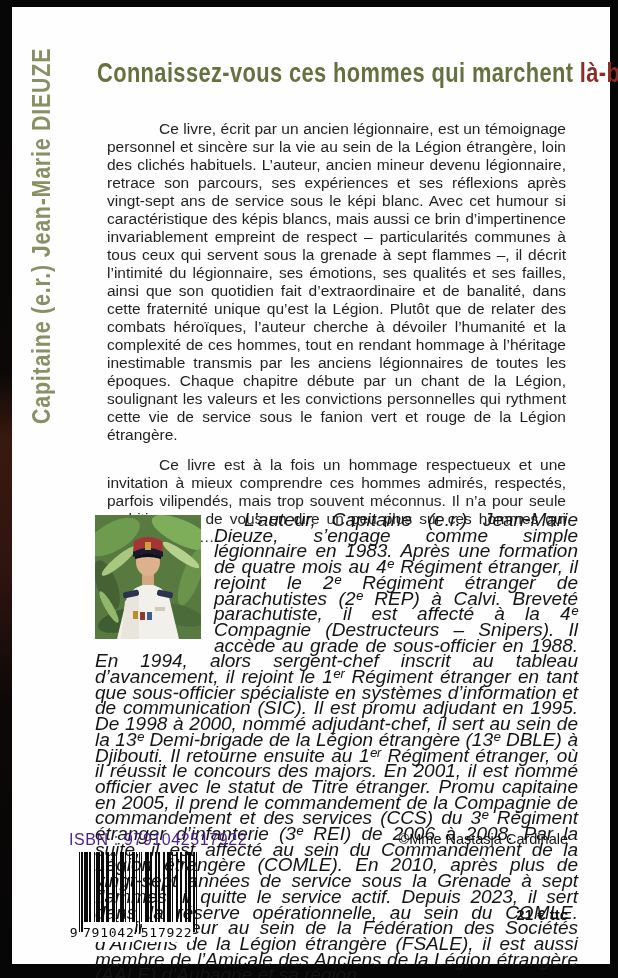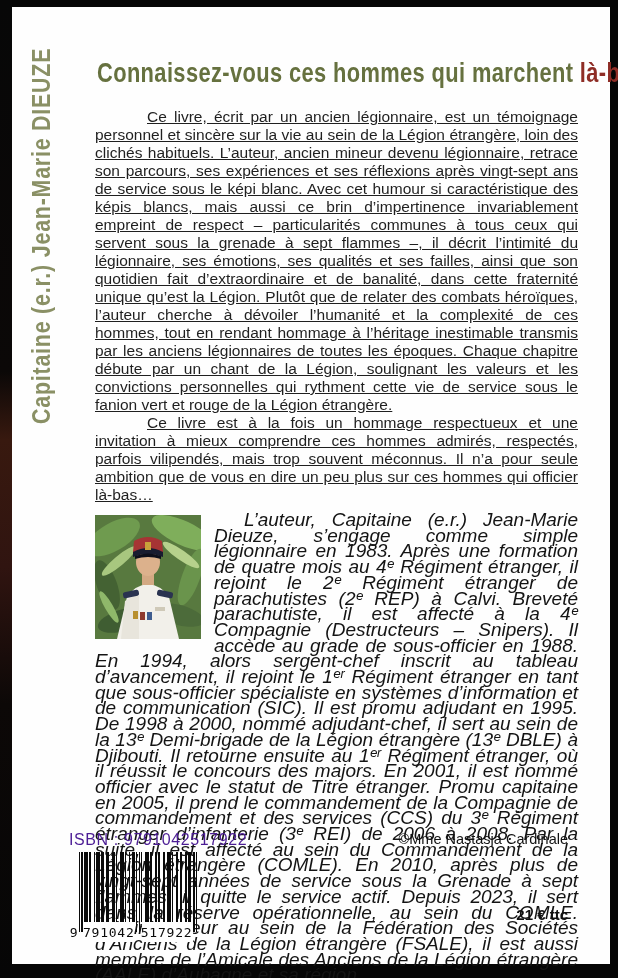--- a/index.html
+++ b/index.html
@@ -36,21 +36,21 @@
     transform-origin:0 0;transform:scaleX(0.78);
   }
   .title .t-main{color:#66713f;}
   .title .t-accent{color:#8e2d26;}
   
   .body-text{
     position:absolute;left:83px;top:101px;width:483px;
     font-size:15.5px;line-height:18px;color:#1f1f1f;
     text-align:justify;
   }
-  .body-text p{margin:0;text-indent:52px;text-decoration:underline;}
+  .body-text p{margin:12px;text-indent:52px;}
   
   .bio{
     position:absolute;left:83px;top:505px;width:483px;
     font-size:19px;line-height:15.7px;color:#141414;
     font-style:italic;text-align:justify;
   }
   .bio .photo{
     float:left;width:106px;height:124px;
     margin:3px 13px 6px 0;
     background:#4a6b3a;overflow:hidden;

